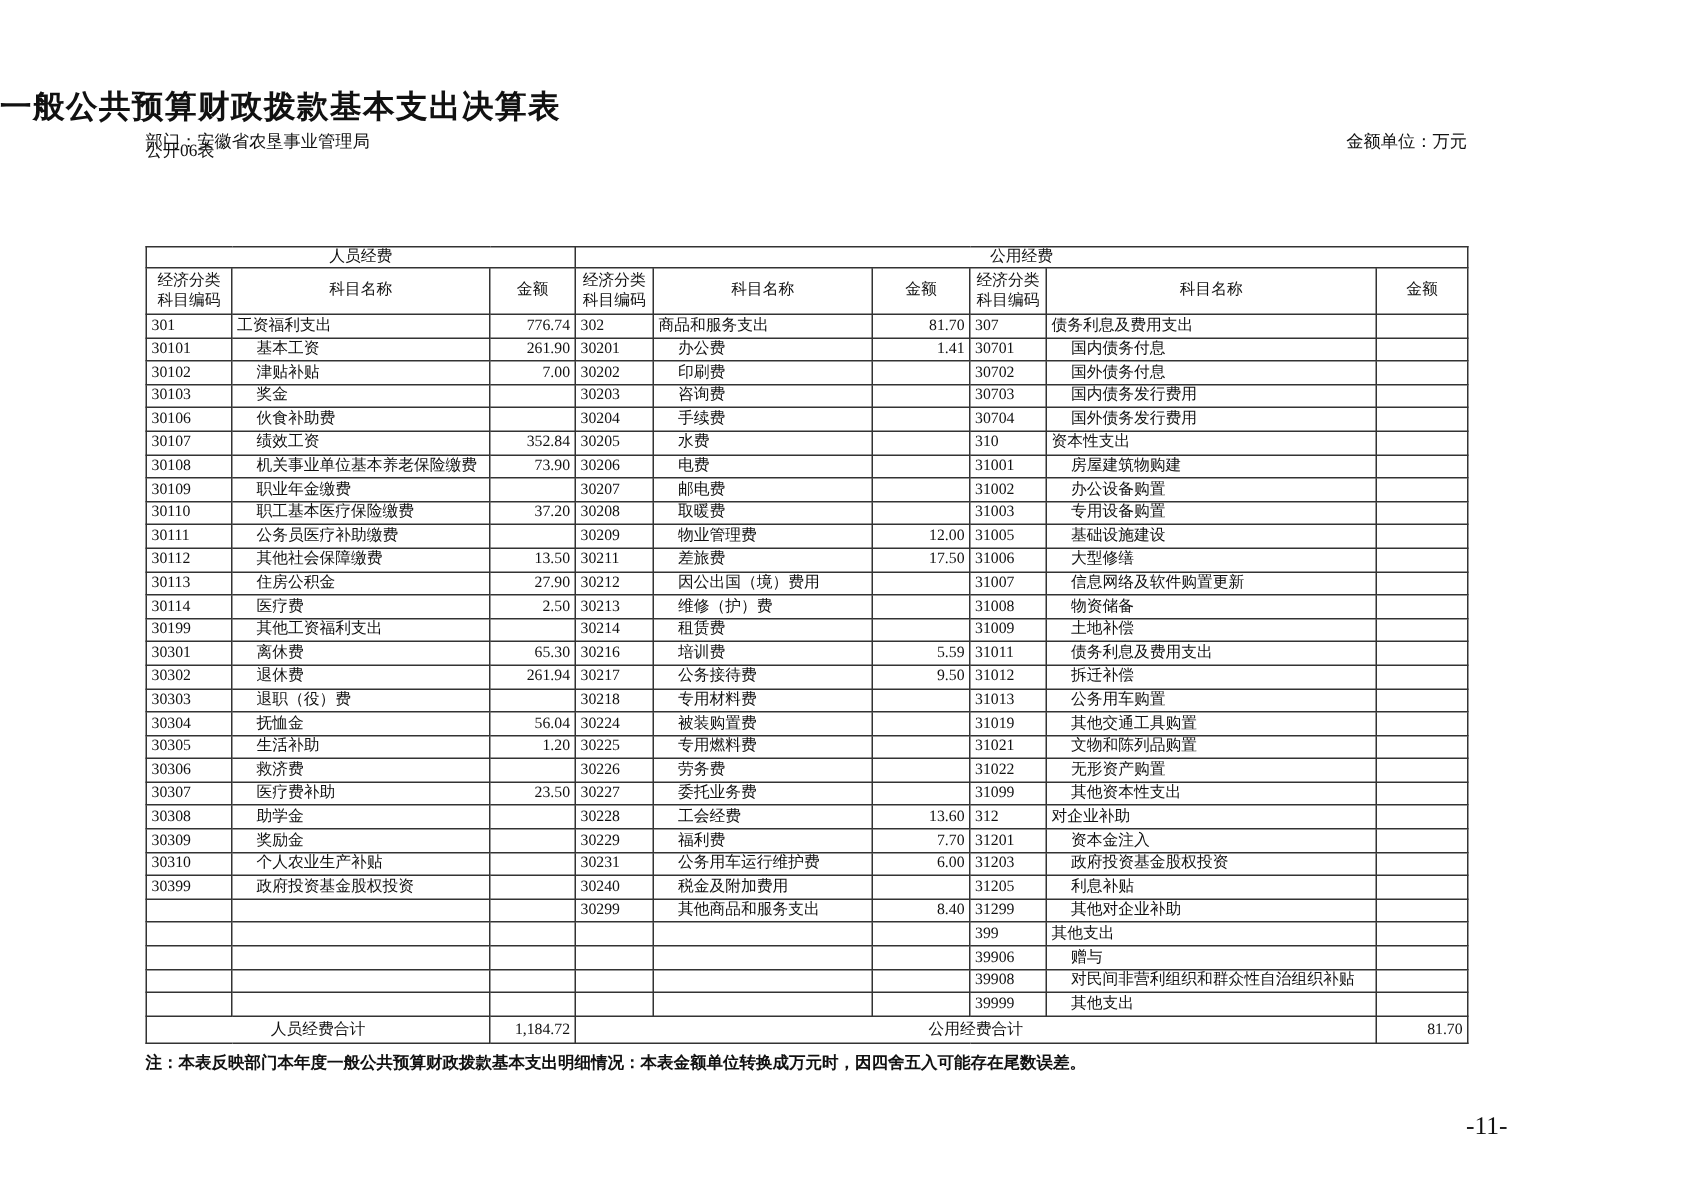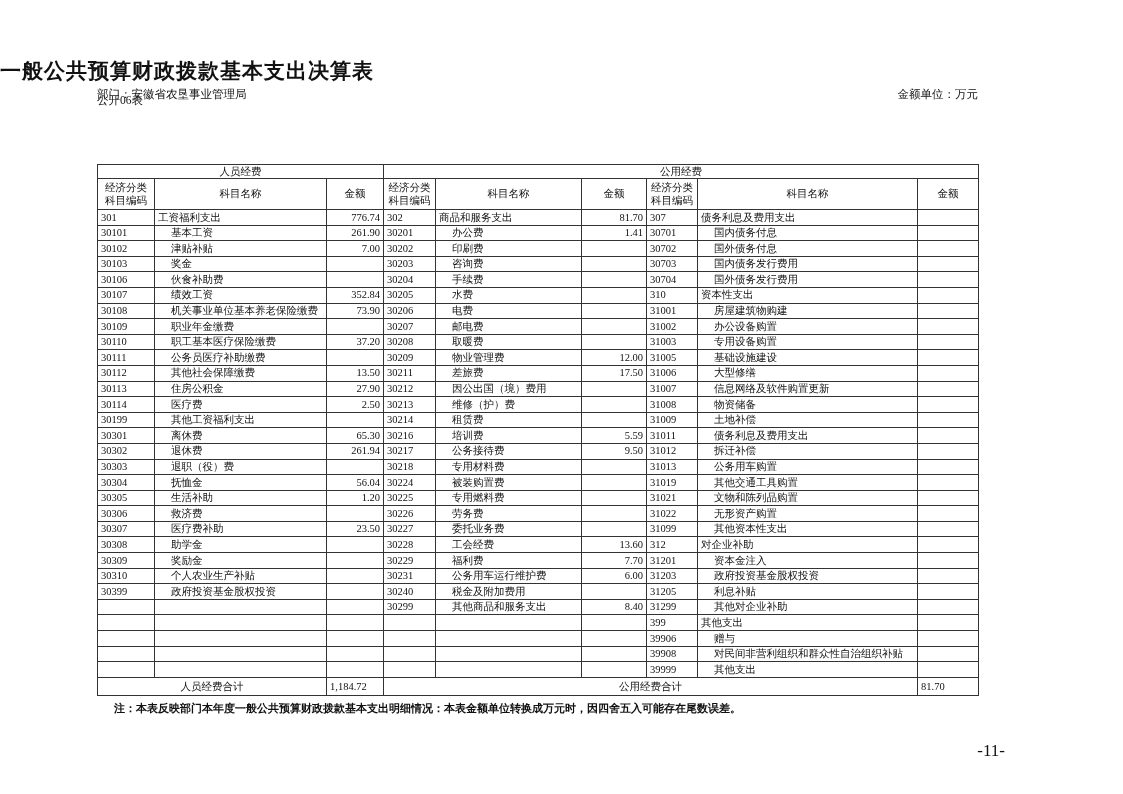--- a/index.html
+++ b/index.html
@@ -37,24 +37,24 @@
   .budget thead tr.group-row th { height:13px; text-align:center; }
   .budget thead tr.col-row th { height:30px; text-align:center; }
   .budget thead .code-h div { line-height:1.25; }
   .budget tbody td { height:14.6px; }
   .budget td.code { text-align:left; }
   .budget td.name { text-align:left; }
   .budget td.name.l1 { padding-left:16px; }
   .budget td.amount { text-align:right; }
   .budget tfoot td { height:17px; }
   .budget tfoot td.total-label { text-align:center; }
-  .budget tfoot td.amount { text-align:left; }
+  .budget tfoot td.amount { text-align:right; }
 
   .note {
-    position:absolute; top:701px; left:114px; width:960px;
+    position:absolute; top:701px; left:97px; width:960px;
     font-size:11px; font-weight:bold; white-space:nowrap;
   }
   .page-number {
     position:absolute; top:741px; left:925px; width:80px;
     text-align:right; font-size:17px;
   }
 </style>
 </head>
 <body>
 

